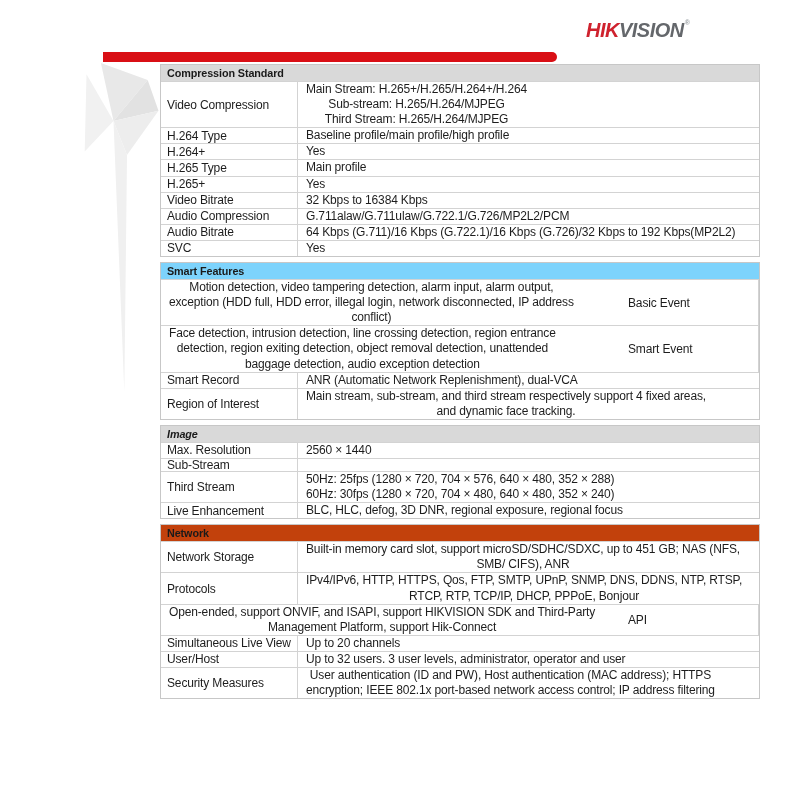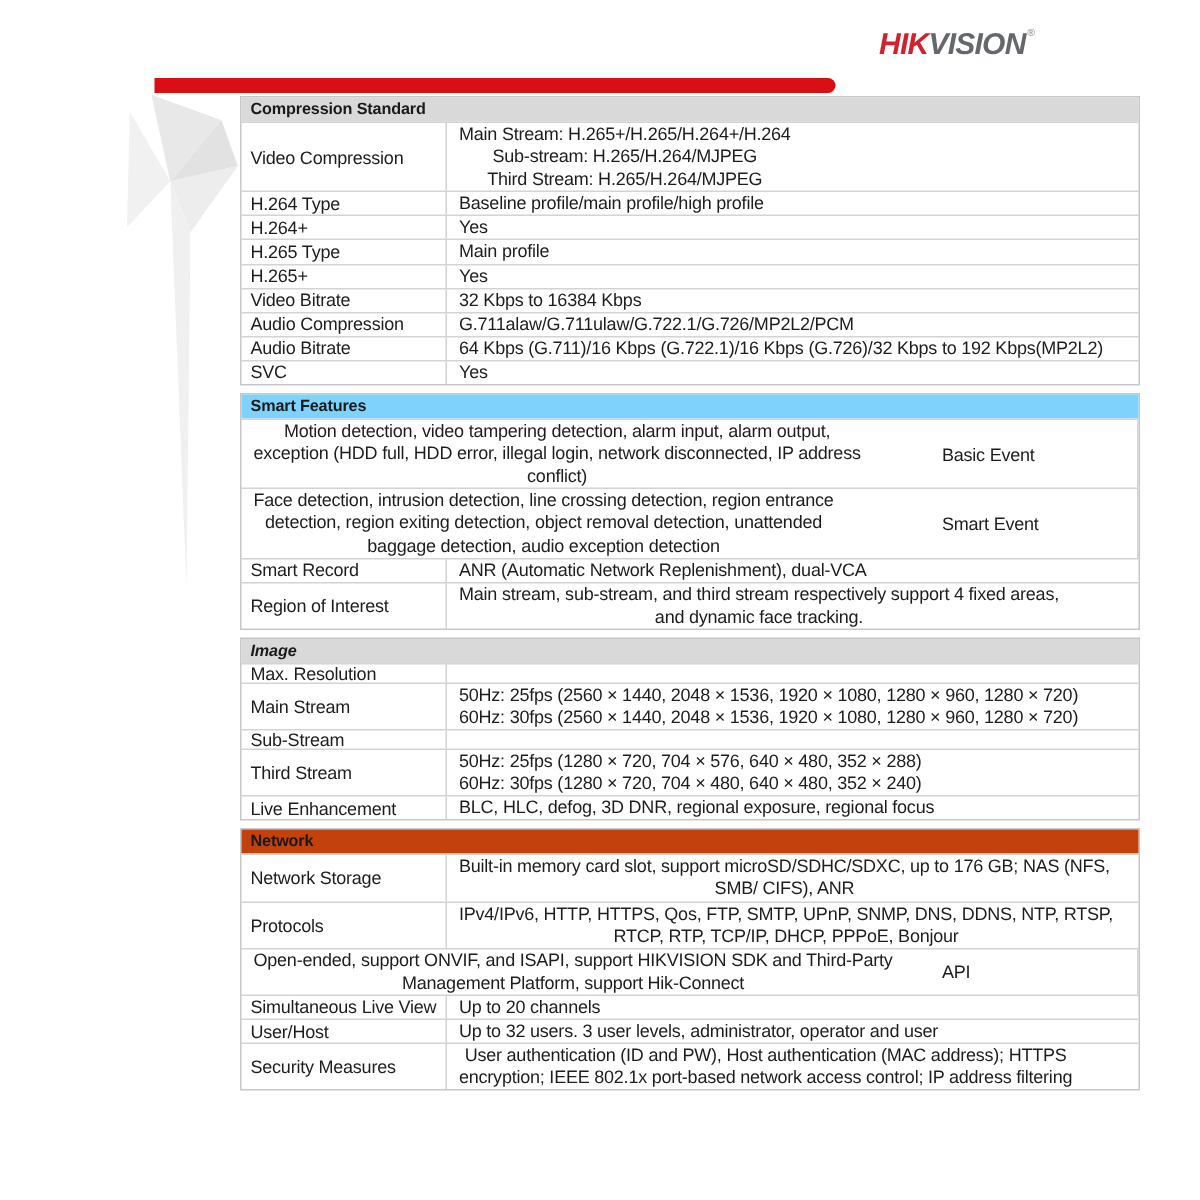--- a/index.html
+++ b/index.html
@@ -201,31 +201,25 @@
 
     <section class="spec-section">
       <div class="section-header" style="background: rgb(217, 217, 217); font-style: italic;">
         <span class="section-title">Image</span>
       </div>
       <div class="section-rows">
     <div class="spec-row">
       <div class="cell label">
               <span>Max. Resolution</span>
             </div>
-    </div>
-
-    <div class="spec-row">
-      <div class="cell label">
-              <span>Main Stream</span>
-            </div>
-      <div class="cell value">
-              <span>50Hz: 25fps (2560 × 1440, 2048 × 1536, 1920 × 1080, 1280 × 960, 1280 × 720)
-60Hz: 30fps (2560 × 1440, 2048 × 1536, 1920 × 1080, 1280 × 960, 1280 × 720)</span>
-            </div>
-    </div>
+      <div class="cell value">
+              <span>2560 × 1440</span>
+            </div>
+    </div>
+
 
     <div class="spec-row">
       <div class="cell label">
               <span>Sub-Stream</span>
             </div>
     </div>
 
     <div class="spec-row">
       <div class="cell label">
               <span>Third Stream</span>
@@ -250,21 +244,21 @@
     <section class="spec-section">
       <div class="section-header" style="background: #c2410c;">
         <span class="section-title">Network</span>
       </div>
       <div class="section-rows">
     <div class="spec-row">
       <div class="cell label">
               <span>Network Storage</span>
             </div>
       <div class="cell value">
-              <span>Built-in memory card slot, support microSD/SDHC/SDXC, up to 176 GB; NAS (NFS,
+              <span>Built-in memory card slot, support microSD/SDHC/SDXC, up to 451 GB; NAS (NFS,
 SMB/ CIFS), ANR</span>
             </div>
     </div>
 
     <div class="spec-row">
       <div class="cell label">
               <span>Protocols</span>
             </div>
       <div class="cell value">
               <span>IPv4/IPv6, HTTP, HTTPS, Qos, FTP, SMTP, UPnP, SNMP, DNS, DDNS, NTP, RTSP,

